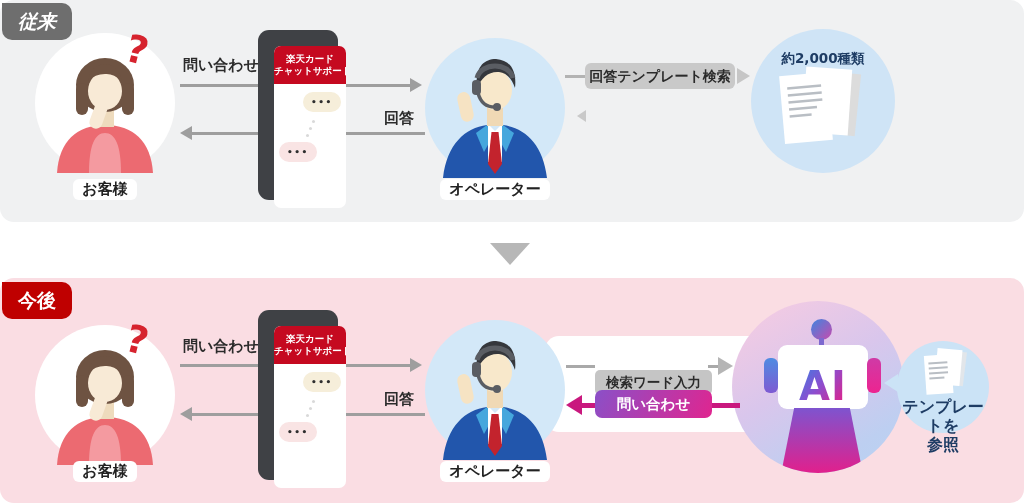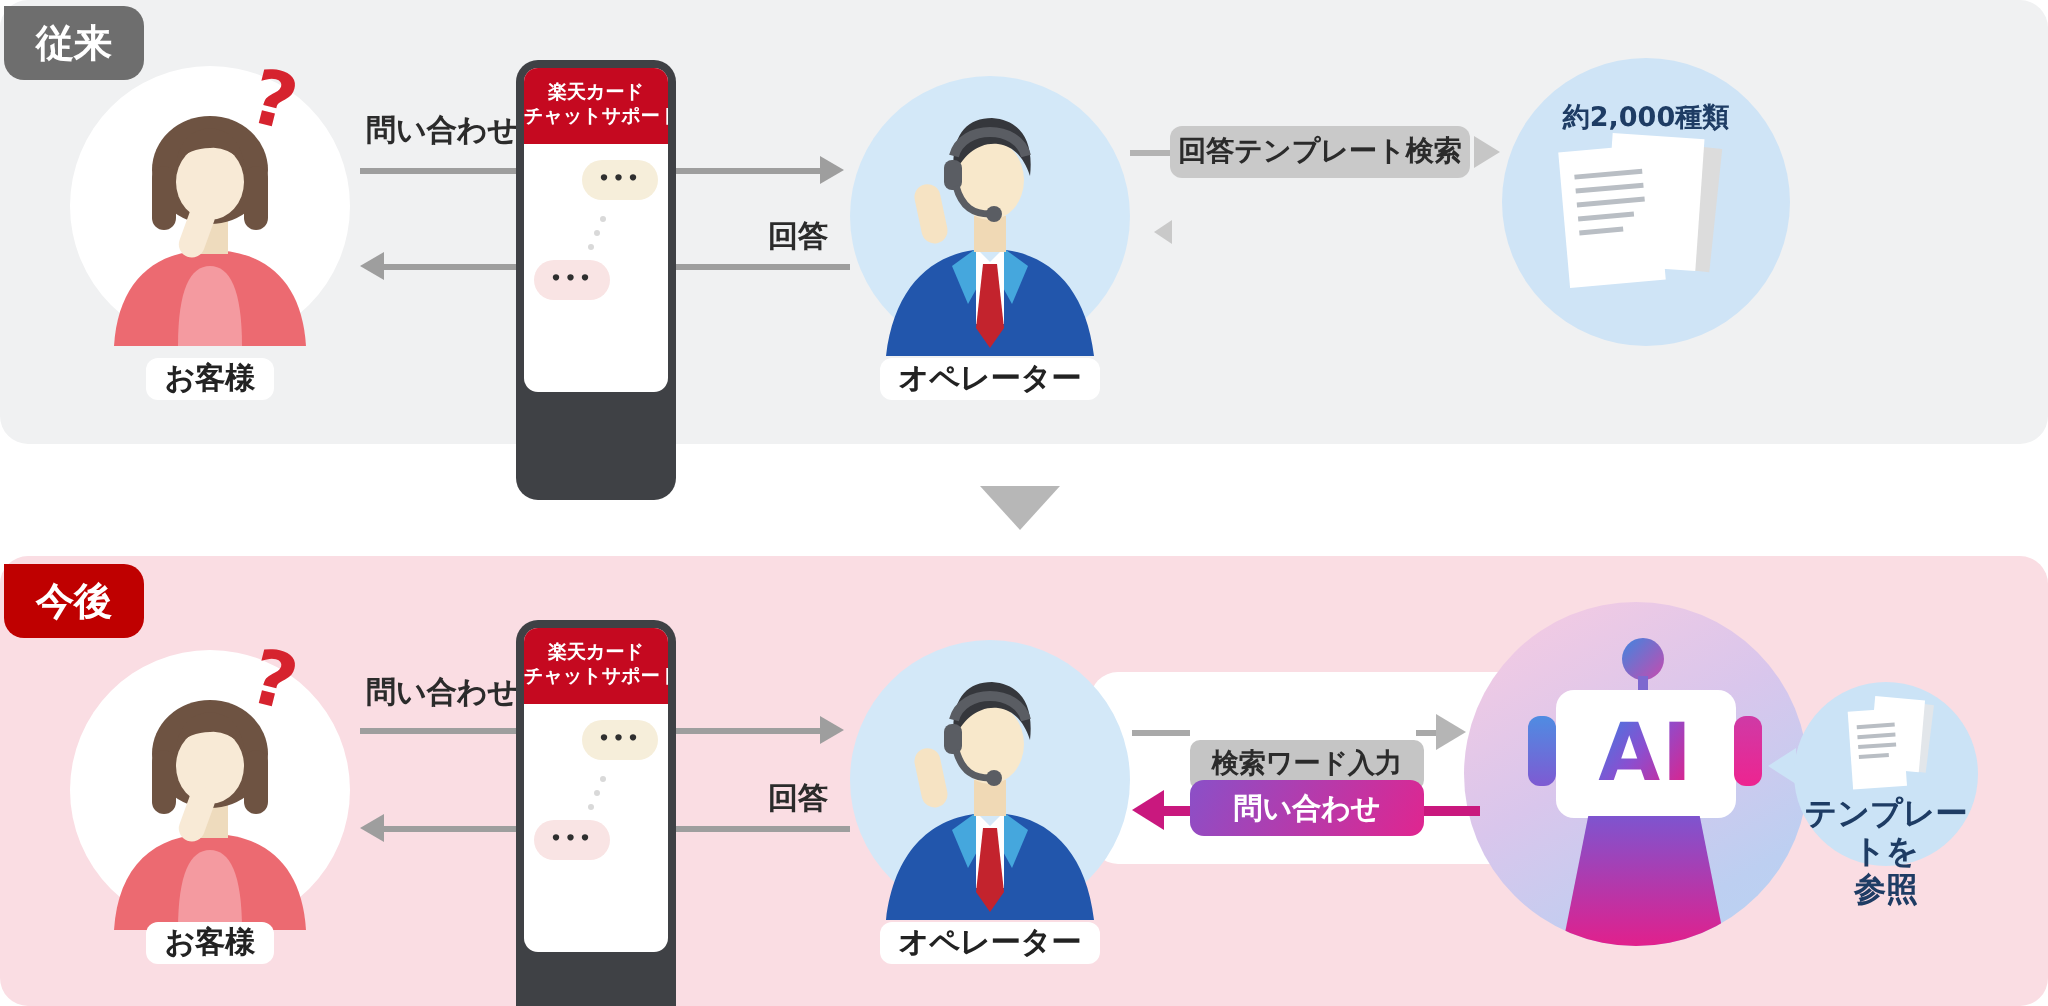--- a/index.html
+++ b/index.html
@@ -5,35 +5,35 @@
   * { margin:0; padding:0; box-sizing:border-box; }
   body { background:#ffffff; font-family:"DejaVu Sans","Liberation Sans",sans-serif; }
   .stage { position:relative; width:1024px; height:503px; background:#ffffff; overflow:hidden; }
   .abs { position:absolute; }
   .section { position:absolute; left:0; width:1024px; border-radius:14px; }
   .section-top { top:0; height:222px; background:#f0f1f2; }
   .section-bottom { top:278px; height:225px; background:#fadde3; }
 
   .badge { position:absolute; left:2px; width:70px; height:37px; border-radius:0 10px 10px 10px;
            color:#ffffff; font-size:19px; font-weight:700; display:flex; align-items:center; justify-content:center; z-index:6; }
-  .badge-gray { top:3px; background:#6e6e6e; }
+  .badge-gray { top:3px; background:#6e6e6e;font-style:italic; }
   .badge-red  { top:4px; background:#bf0000;text-align:center; }
 
   .person-circle { position:absolute; width:140px; height:140px; border-radius:50%; z-index:2; }
   .qmark { position:absolute; color:#d6232e; font-size:38px; font-weight:800; transform:rotate(14deg); z-index:3; }
 
   .pill-wrap { position:absolute; display:flex; justify-content:center; z-index:4; }
   .pill-label { background:#ffffff; border-radius:6px; padding:1px 9px; font-weight:700; font-size:15px; color:#222222; white-space:nowrap; }
 
   .flow-label { position:absolute; font-weight:700; font-size:15px; color:#2b2b2b; z-index:4; white-space:nowrap; }
   .hline { position:absolute; height:3px; background:#9e9e9e; z-index:2; }
   .head-r { position:absolute; width:0; height:0; border-top:7px solid transparent; border-bottom:7px solid transparent; border-left:12px solid #9e9e9e; z-index:2; }
   .head-l { position:absolute; width:0; height:0; border-top:7px solid transparent; border-bottom:7px solid transparent; border-right:12px solid #9e9e9e; z-index:2; }
 
-  .phone { position:absolute; width:80px; height:220px; background:#3f4145; border-radius:11px; padding:4px; z-index:5; }
+  .phone { position:absolute; width:80px; height:170px; background:#3f4145; border-radius:11px; padding:16px; z-index:5; }
   .phone-screen { position:relative; width:72px; height:162px; background:#ffffff; border-radius:7px; overflow:hidden; }
   .phone-header { background:#c50920; color:#ffffff; font-size:9.5px; font-weight:700; text-align:center; padding:7px 0 6px; line-height:1.3; white-space:nowrap; }
   .bubble { position:absolute; width:38px; height:20px; border-radius:10px; display:flex; align-items:center; justify-content:center;
             font-size:9px; letter-spacing:1.5px; color:#2f2f2f; font-weight:700; }
   .bubble-right { right:5px; top:46px; background:#f6eeda; }
   .bubble-left  { left:5px;  top:96px; background:#f9e4e4; }
   .tdot { position:absolute; width:3px; height:3px; border-radius:50%; background:#d9d9d9; }
 
   .gbox { position:absolute; background:#c9c9c9; border-radius:6px; font-weight:700; color:#2b2b2b; z-index:3; }
   .conn { position:absolute; height:3px; background:#b3b3b3; z-index:2; }
@@ -50,21 +50,21 @@
   .head-l-mag { position:absolute; left:566px; top:117px; width:0; height:0; border-top:10px solid transparent; border-bottom:10px solid transparent; border-right:16px solid #c9187e; z-index:3; }
   .suggest-box { position:absolute; left:595px; top:112px; width:117px; height:28px; border-radius:7px;
                  background:linear-gradient(120deg,#8a50c8,#e0258f); color:#ffffff; font-size:14.5px; font-weight:700;
                  display:flex; align-items:center; justify-content:center; z-index:4; }
 
   .ai-circle { position:absolute; left:732px; top:23px; width:172px; height:172px; border-radius:50%; overflow:hidden;
                background:linear-gradient(150deg,#f5cbe2 5%,#d9c6ec 45%,#bdcff1 80%,#b9d3f3 100%); z-index:2; }
   .ai-ball { position:absolute; left:79px; top:18px; width:21px; height:21px; border-radius:50%; background:linear-gradient(135deg,#3f86e0,#c84aae); }
   .ai-stem { position:absolute; left:87px; top:37px; width:5px; height:9px; background:#7d68cf; }
   .ai-face { position:absolute; left:46px; top:44px; width:90px; height:64px; background:#ffffff; border-radius:9px;
-             display:flex; align-items:center; justify-content:center; }
+             display:flex; align-items:flex-end; justify-content:center; }
   .ai-text { font-size:40px; font-weight:800; letter-spacing:1px; color:#8a3fc0;
              background:linear-gradient(130deg,#3e7de2 5%,#8a4fd0 45%,#e0218a 90%);
              -webkit-background-clip:text; background-clip:text; -webkit-text-fill-color:transparent; }
   .ai-arm { position:absolute; top:57px; width:14px; height:35px; border-radius:6px; }
   .ai-arm-l { left:32px; background:linear-gradient(180deg,#4f8ce2,#7e5ad2); }
   .ai-arm-r { left:135px; background:linear-gradient(180deg,#cf3aa6,#ed2490); }
   .ai-body { position:absolute; left:49px; top:107px; width:82px; height:66px;
              clip-path:polygon(16% 0, 84% 0, 100% 100%, 0 100%);
              background:linear-gradient(180deg,#7e54cf,#e31f8b); }
 

